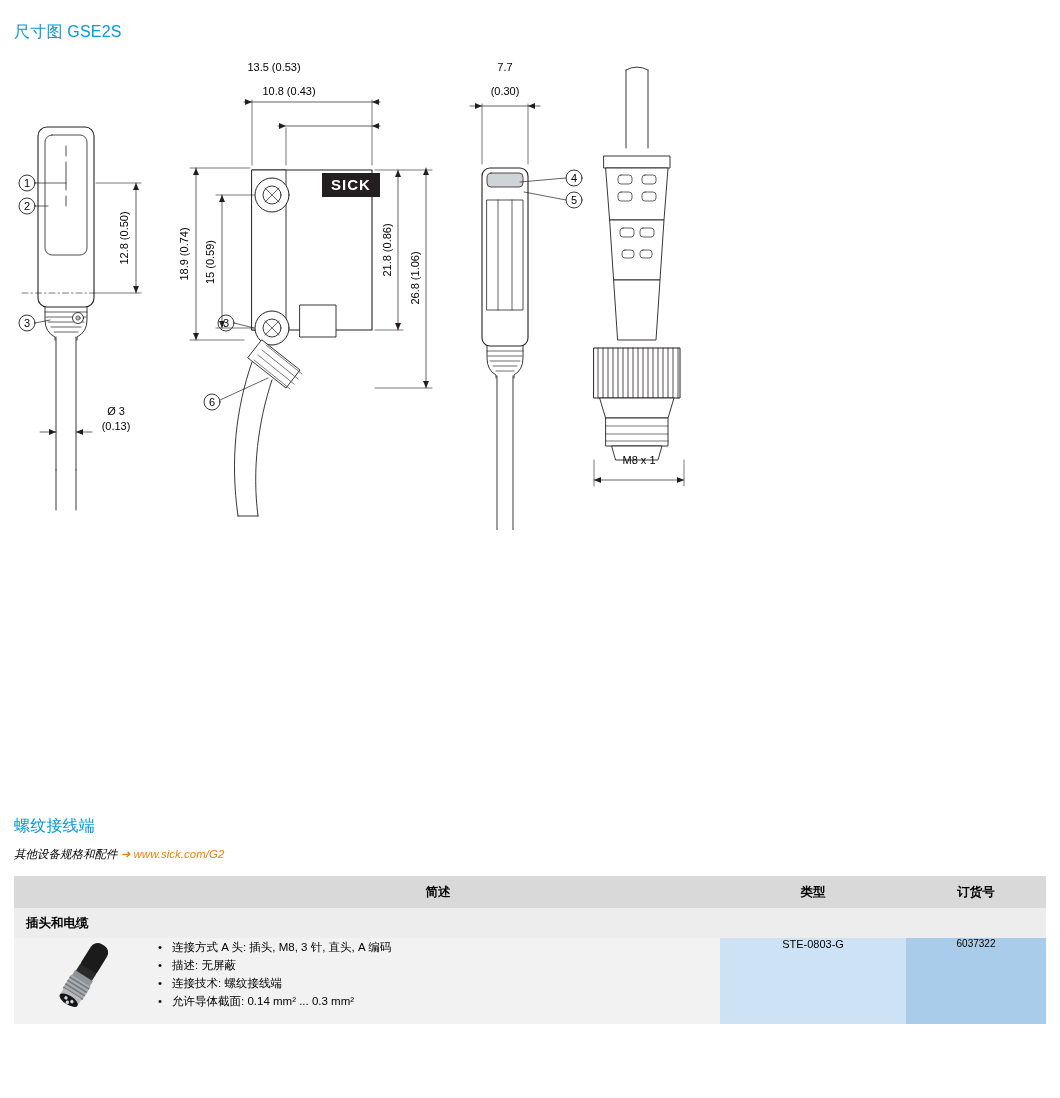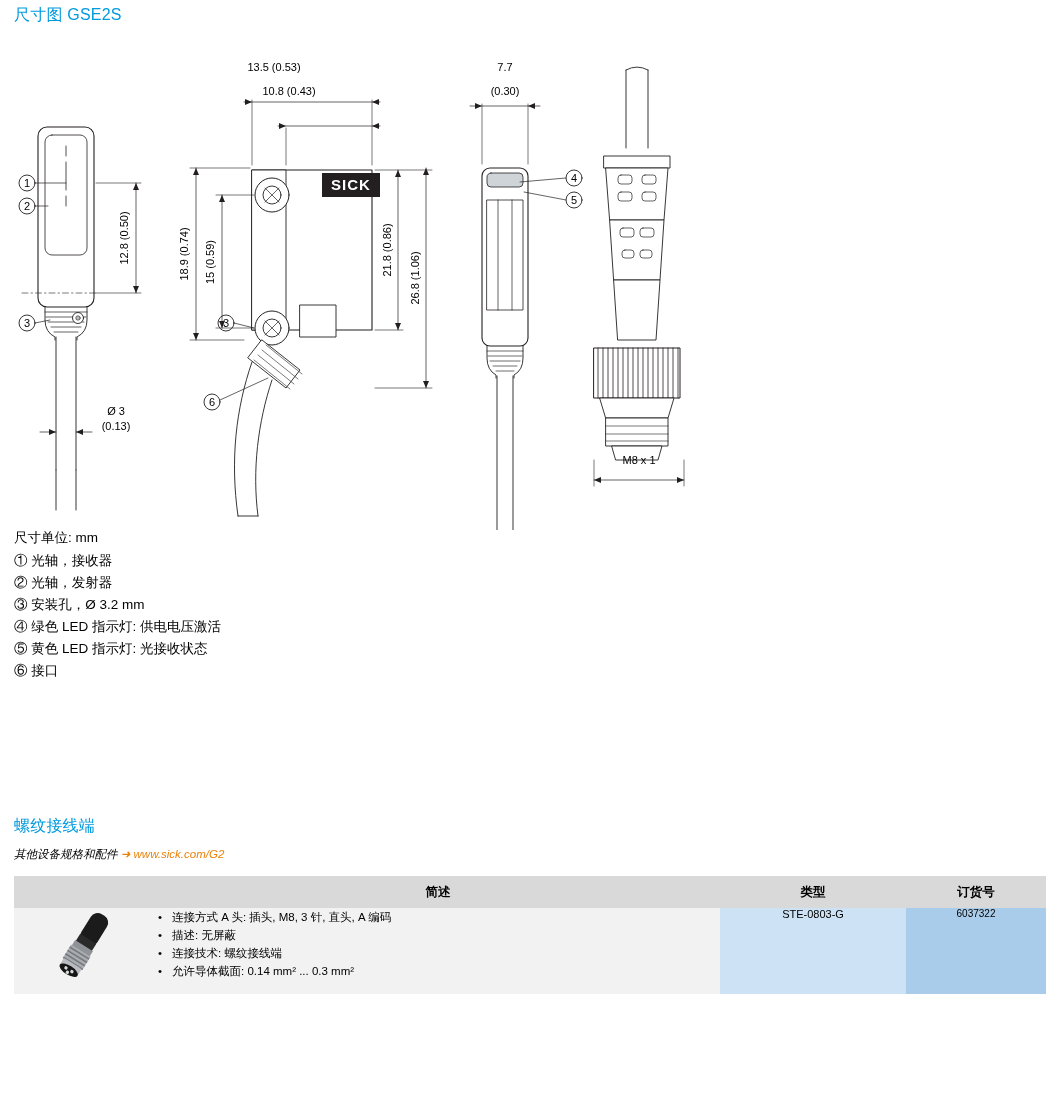--- a/index.html
+++ b/index.html
@@ -20,21 +20,21 @@
     width: 1060px;
     height: 1098px;
   }
   .section-title {
     position: absolute;
     font-size: 16px;
     color: #009ADE;
     font-weight: 400;
     letter-spacing: 0.2px;
   }
-  #dim-title { left: 14px; top: 5px; }
+  #dim-title { left: 14px; top: 22px; }
   #acc-title { left: 14px; top: 816px; }
 
   
   .drawing {
     position: absolute;
     left: 0;
     top: 40px;
     width: 760px;
     height: 490px;
   }
@@ -339,48 +339,42 @@
       <text class="cnum" x="27" y="147" text-anchor="middle">1</text>
       <text class="cnum" x="27" y="170" text-anchor="middle">2</text>
       <text class="cnum" x="27" y="287" text-anchor="middle">3</text>
       <text class="cnum" x="226" y="287" text-anchor="middle">3</text>
       <text class="cnum" x="574" y="142" text-anchor="middle">4</text>
       <text class="cnum" x="574" y="164" text-anchor="middle">5</text>
       <text class="cnum" x="212" y="366" text-anchor="middle">6</text>
     </svg>
   </div>
 
-  <div class="legend">
-    <div class="unit">尺寸单位:  mm</div>
-    <div>① 光轴，接收器</div>
-    <div>② 光轴，发射器</div>
-    <div>③ 安装孔，Ø 3.2 mm</div>
-    <div>④ 绿色 LED 指示灯: 供电电压激活</div>
-    <div>⑤ 黄色 LED 指示灯: 光接收状态</div>
-    <div>⑥ 接口</div>
-  </div>
 
   <div class="section-title" id="acc-title">螺纹接线端</div>
 
   <div class="acc-note">
     <span>其他设备规格和配件</span>
     <span class="arrow">➜</span>
     <a href="#">www.sick.com/G2</a>
   </div>
 
   <table class="acc">
     <thead>
       <tr>
         <th style="width:118px"></th>
         <th>简述</th>
         <th class="c" style="width:162px">类型</th>
         <th class="c" style="width:116px">订货号</th>
       </tr>
     </thead>
     <tbody>
+      <tr class="group">
+        <td colspan="4">插头和电缆</td>
+      </tr>
       <tr>
         <td class="img-cell">
           <svg width="92" height="74" viewBox="0 0 92 74" xmlns="http://www.w3.org/2000/svg">
             <g transform="rotate(32 46 37)">
               <rect x="36" y="2" width="19" height="34" rx="8" fill="#1b1b1b"></rect>
               <rect x="36" y="30" width="19" height="10" fill="#2a2a2a"></rect>
               <rect x="35" y="38" width="21" height="7" fill="#8f9296"></rect>
               <rect x="34" y="44" width="23" height="16" fill="#a9adb1"></rect>
               <g fill="#76797d">
                 <rect x="34" y="46" width="23" height="1.6"></rect>

